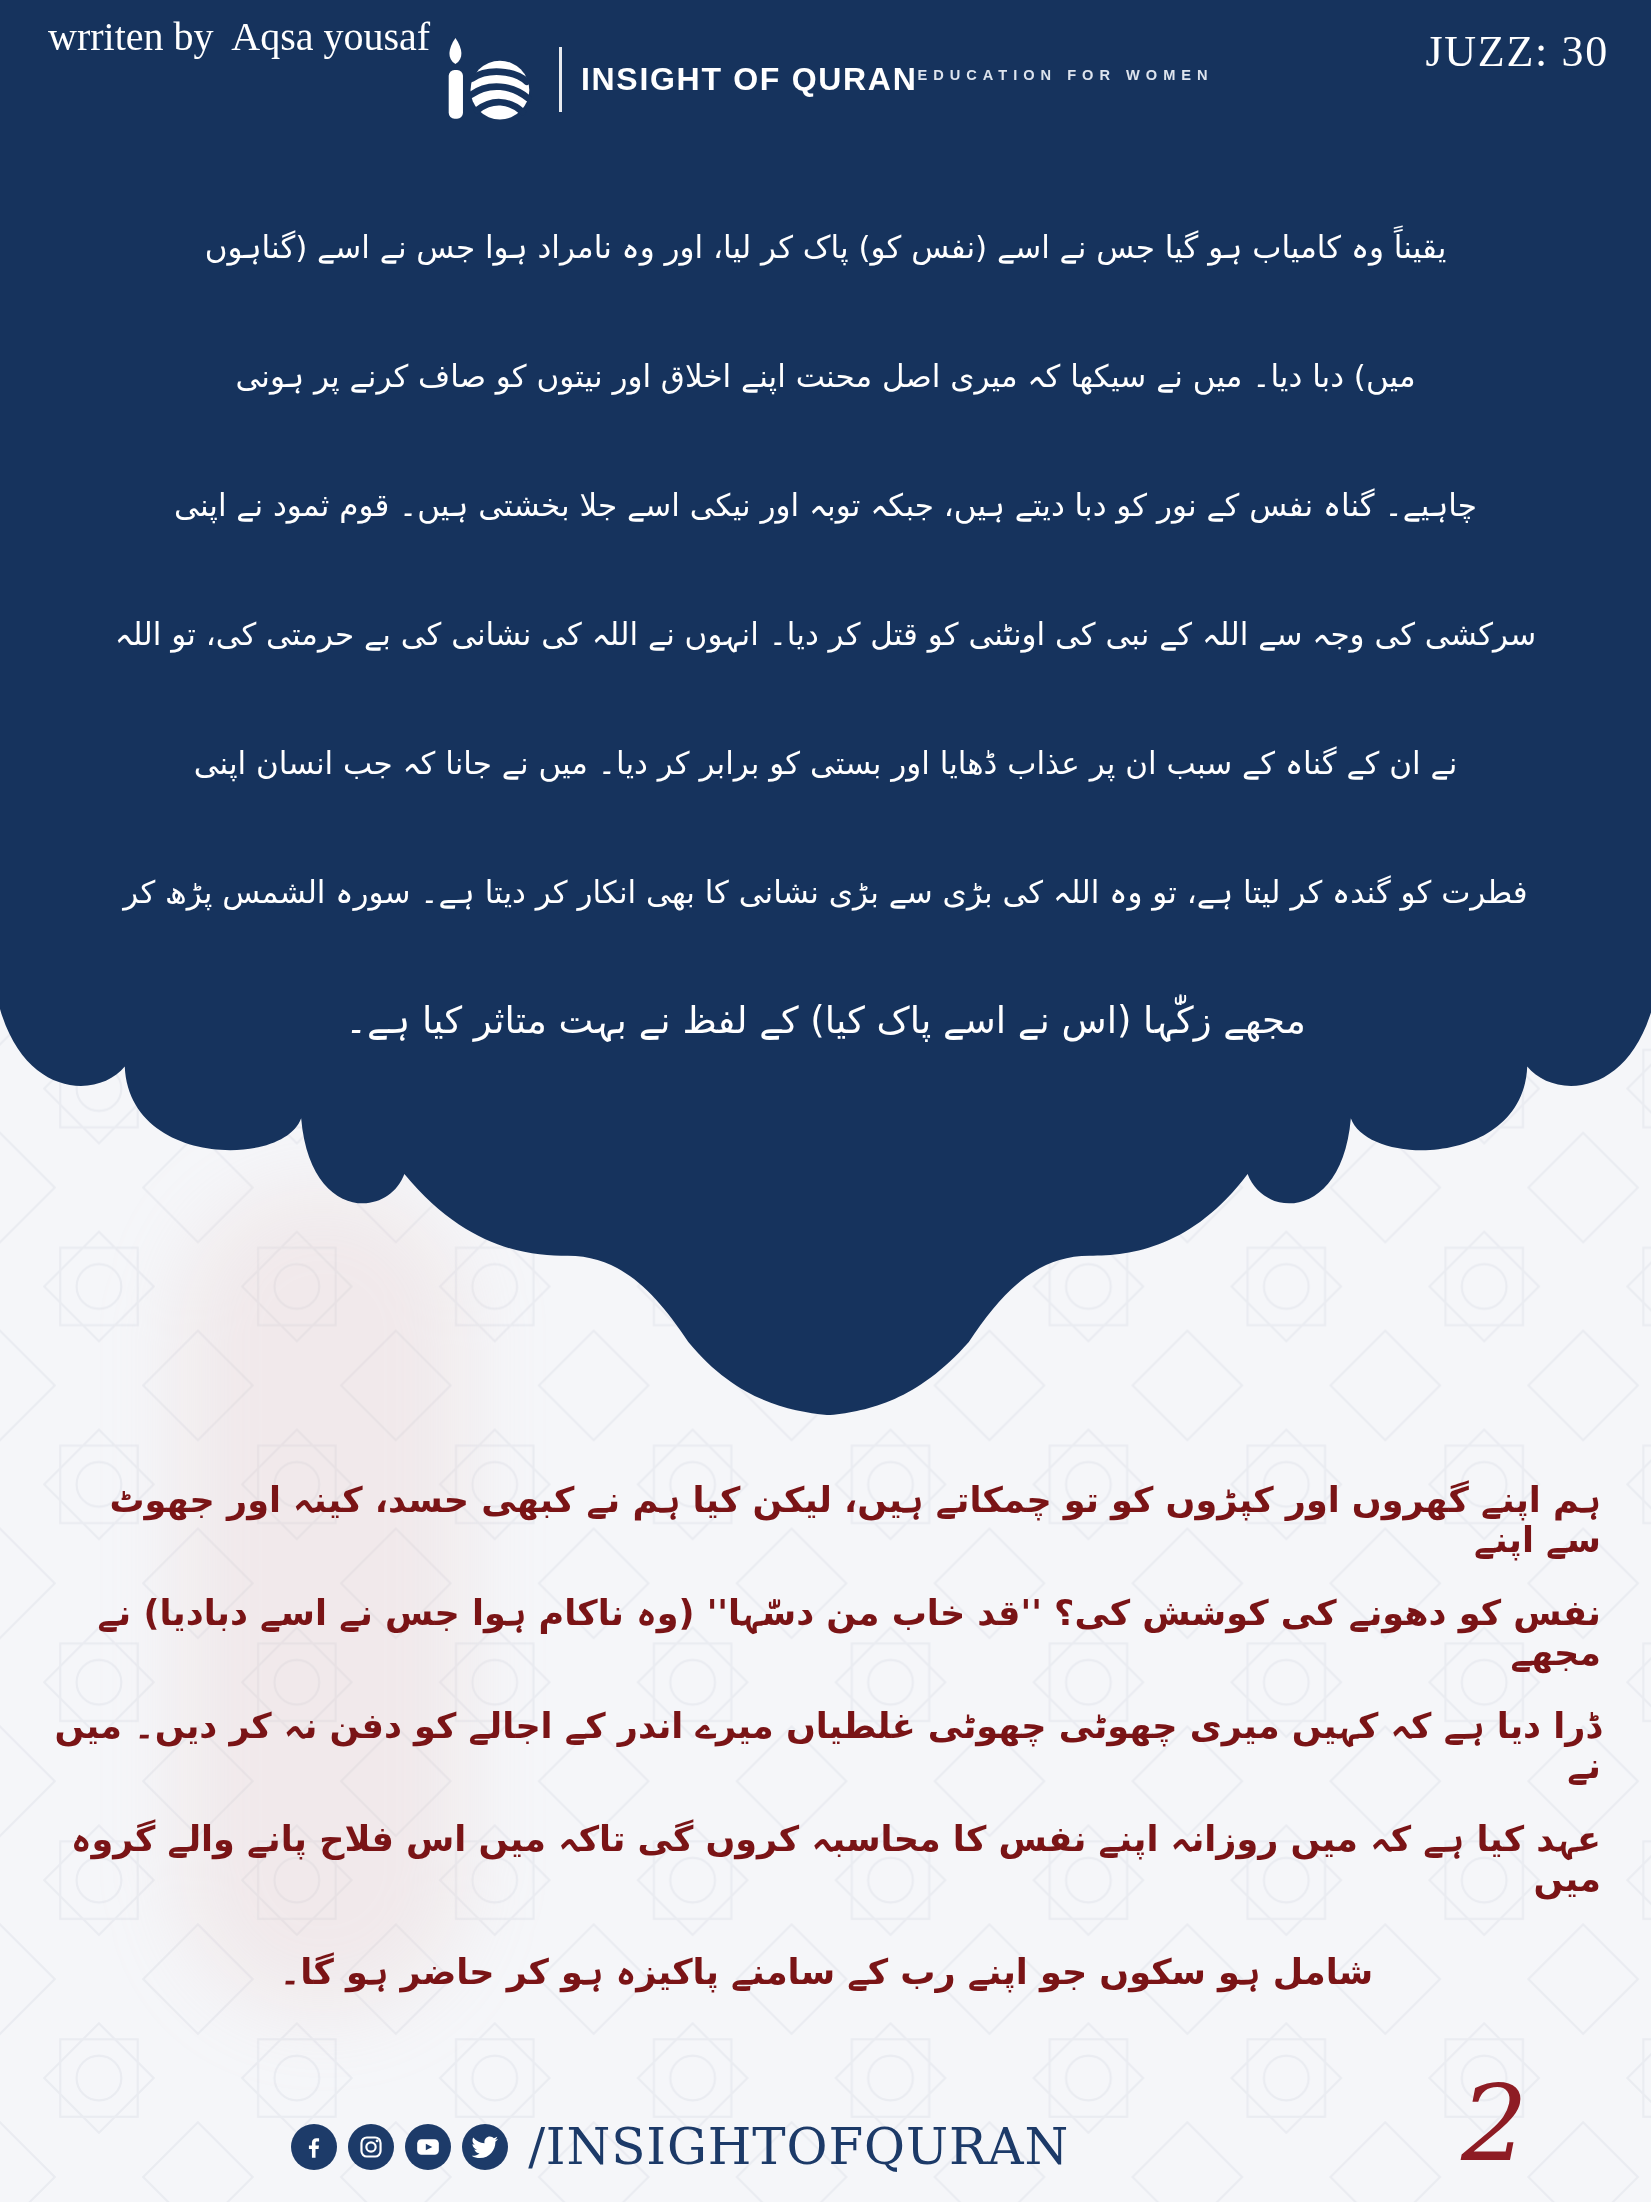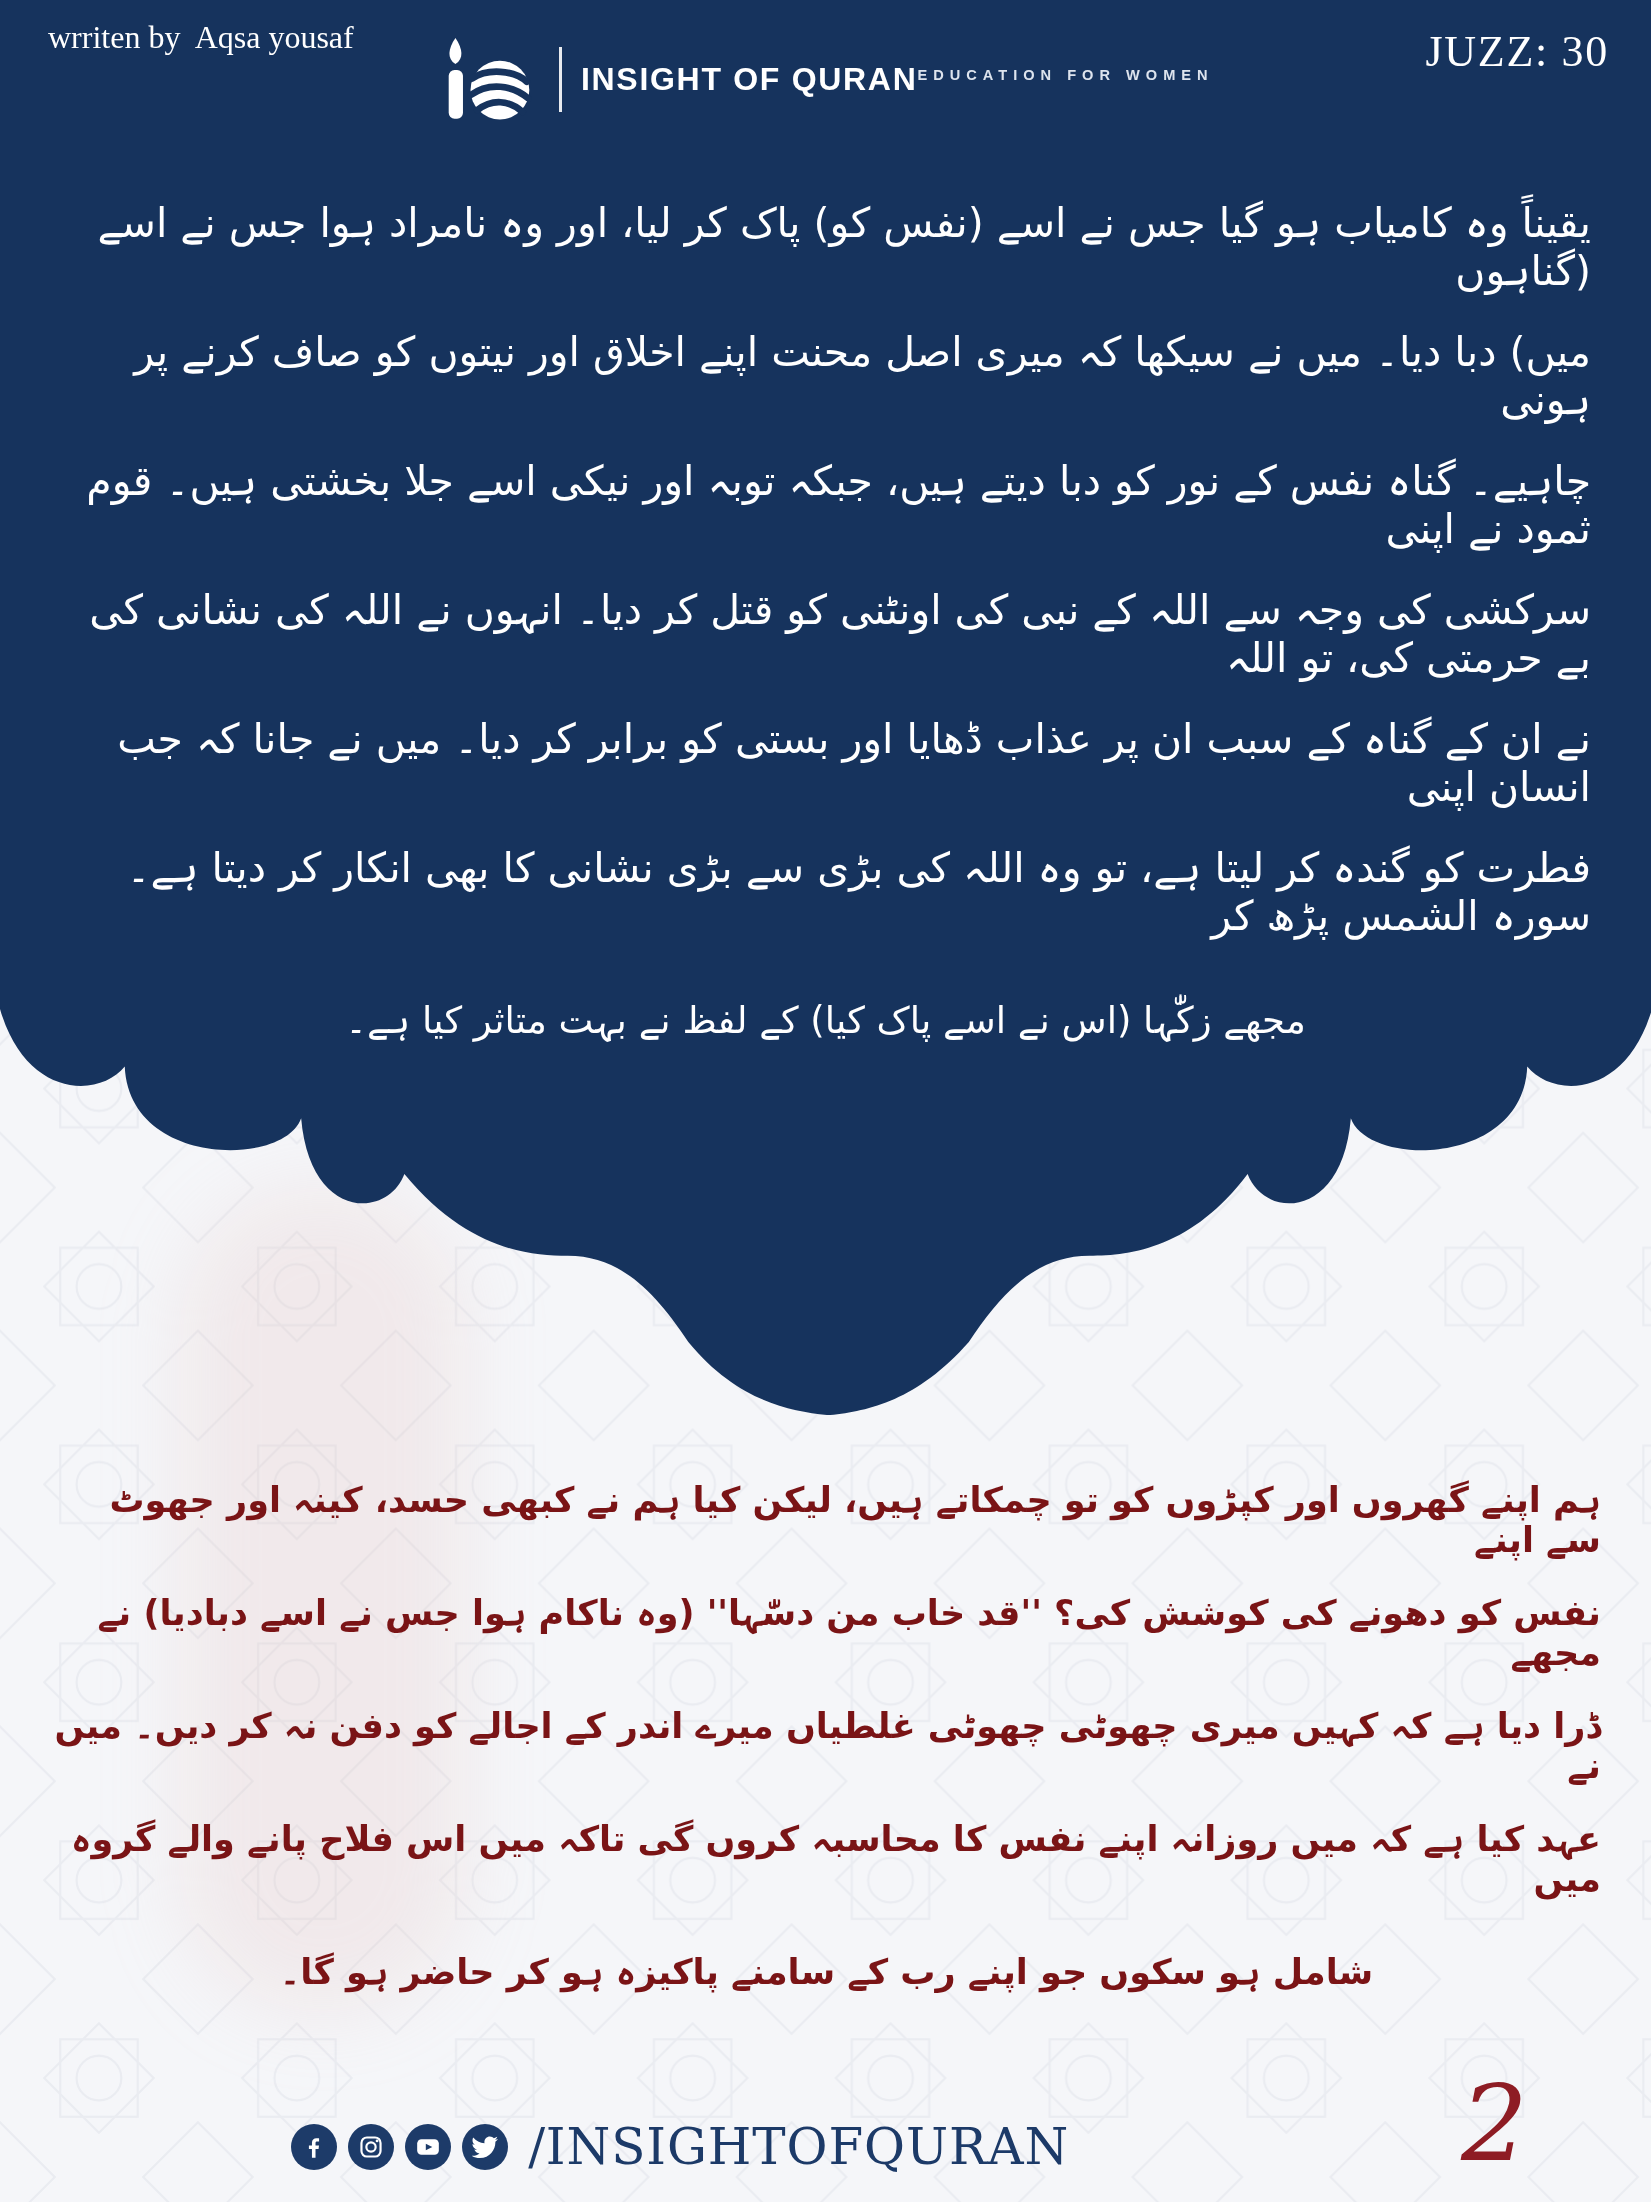--- a/index.html
+++ b/index.html
@@ -10,35 +10,35 @@
   
   #pattern-layer{left:0;top:0;width:1652px;height:2203px;z-index:0;}
   #pink-patch{left:181px;top:1187px;width:284px;height:826px;z-index:0;
               background:rgba(226,184,180,0.20);border-radius:138px;filter:blur(39px);}
 
   
   #navy-panel{left:0;top:0;width:1652px;height:948px;background:#16335d;z-index:1;}
   #ornament{left:0;top:946px;width:1652px;height:482px;z-index:1;}
 
   
-  #written-by{left:48px;top:19px;color:#ffffff;font-family:"Liberation Serif","DejaVu Serif",serif;
-              font-size:32px;white-space:pre;z-index:3;}
+  #written-by{left:48px;top:13px;color:#ffffff;font-family:"Liberation Serif","DejaVu Serif",serif;
+              font-size:40px;white-space:pre;z-index:3;}
   #juzz{right:43px;top:26px;color:#ffffff;font-family:"Liberation Serif","DejaVu Serif",serif;
         font-size:44px;letter-spacing:1.7px;z-index:3;}
   #logo{left:0;top:33px;width:1652px;display:flex;justify-content:center;align-items:center;
         gap:19px;z-index:3;}
   #logo .sep{width:2.6px;height:65px;background:rgba(255,255,255,0.9);}
   #logo .ltxt{display:flex;flex-direction:row;}
   #logo .ltitle{color:#ffffff;font-size:32px;font-weight:bold;letter-spacing:1.7px;}
   #logo .ltag{color:#dde4ee;font-size:14.6px;letter-spacing:6px;margin-top:6px;font-weight:bold;}
 
   
   #hero{left:60px;top:182px;width:1531px;z-index:2;}
   .hero-line{height:129px;display:flex;align-items:center;justify-content:center;
-             direction:rtl;color:#ffffff;font-family:"DejaVu Sans",sans-serif;font-size:41px;}
+             direction:rtl;color:#ffffff;font-family:"DejaVu Sans",sans-serif;font-size:31px;}
   .hero-line:last-child{font-size:37px;}
 
   
   #body-text{left:52px;top:1463px;width:1549px;z-index:2;}
   .body-line{height:113px;display:flex;align-items:center;justify-content:center;
              direction:rtl;color:#7a1416;font-family:"DejaVu Sans",sans-serif;
              font-size:35px;font-weight:bold;}
 
   
   #footer{left:16px;top:2118px;width:1328px;display:flex;justify-content:center;

